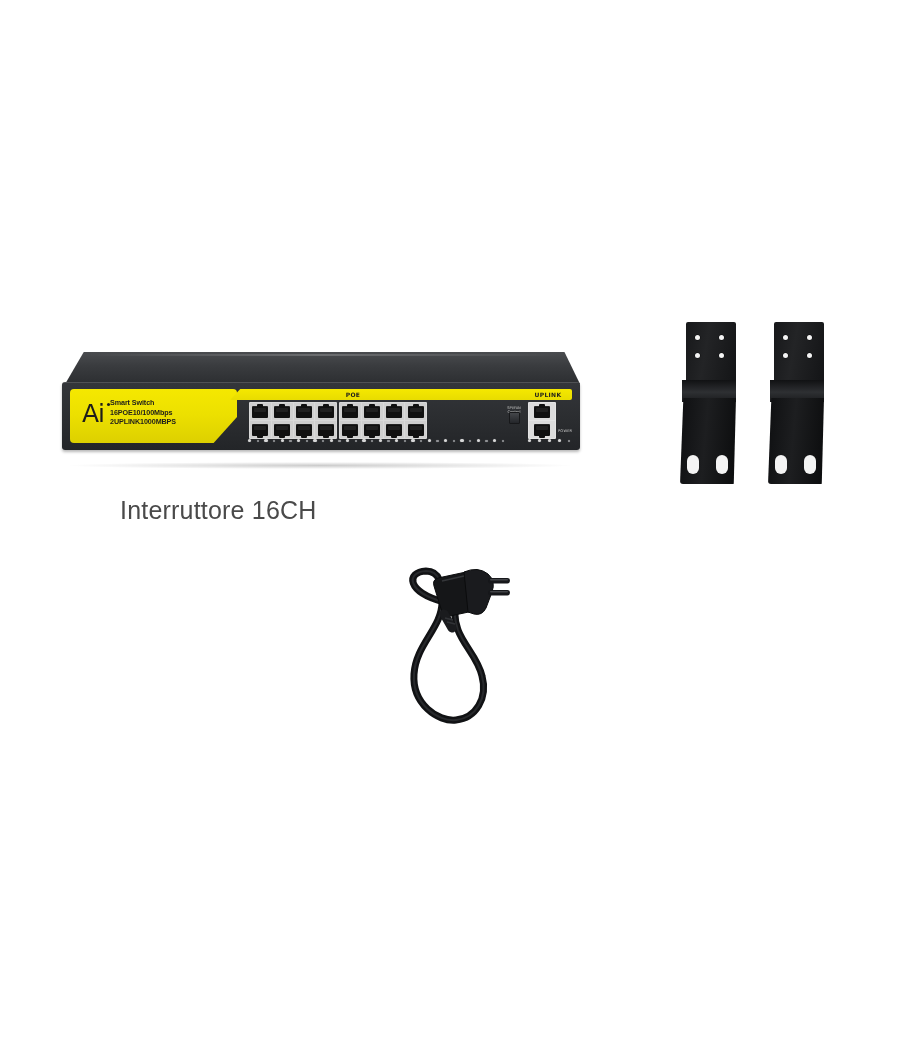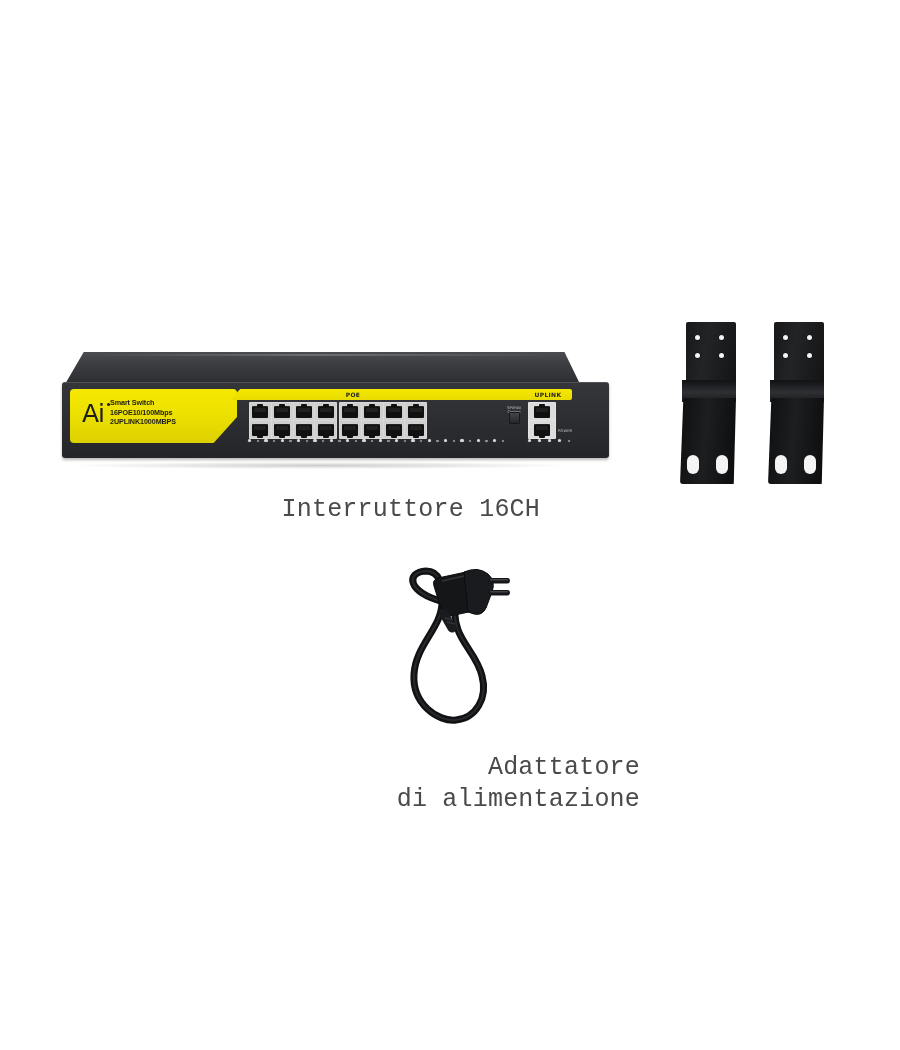--- a/index.html
+++ b/index.html
@@ -17,23 +17,23 @@
   }
 
   .stage {
     position: absolute;
     inset: 0;
   }
 
   
   .caption {
     position: absolute;
-    text-align: right;
+    text-align: left;
     color: #4a4a4a;
-    font-family: Liberation Mono, monospace;
+    font-family: Liberation Sans, sans-serif;
     font-weight: 400;
     letter-spacing: 0.2px;
     line-height: 1.28;
     white-space: pre-line;
   }
   #caption-switch { left: 120px; top: 494px; width: 420px; font-size: 25px; }
   #caption-bracket { left: 640px; top: 495px; width: 220px; font-size: 25px; }
   #caption-adapter { left: 300px; top: 752px; width: 340px; font-size: 25px; }
 
   
@@ -56,26 +56,25 @@
   .sw-top::after {
     content: "";
     position: absolute;
     left: 5%; right: 4%; top: 2px; height: 2px;
     background: linear-gradient(90deg, rgba(255,255,255,0.0), rgba(255,255,255,0.20), rgba(255,255,255,0.0));
   }
   
   .sw-face {
     position: absolute;
     left: 0; top: 30px;
-    width: 518px; height: 76px;
+    width: 518px; height: 68px;
     background: linear-gradient(180deg, #34363a 0%, #2b2d30 55%, #232528 100%);
     border-radius: 3px;
     box-shadow: 0 2px 3px rgba(0,0,0,0.28);
     overflow: hidden;
-    padding-left: 29px;
   }
   .sw-face::before {
     content: "";
     position: absolute; left: 0; right: 0; top: 0; height: 1px;
     background: rgba(255,255,255,0.14);
   }
   
   .sw-plate {
     position: absolute;
     left: 8px; top: 7px;
@@ -501,16 +500,14 @@
       <rect x="96" y="32" width="22" height="5.5" rx="2.7" fill="#16171a"></rect>
       <rect x="98" y="21" width="18" height="1.6" rx="0.8" fill="#56585c" opacity="0.7"></rect>
       <rect x="98" y="33" width="18" height="1.6" rx="0.8" fill="#56585c" opacity="0.7"></rect>
 
       <path d="M52 56 L 60 70" stroke="#1a1b1e" stroke-width="9" stroke-linecap="round"></path>
       <path d="M53 60 L 61 62" stroke="#3c3e42" stroke-width="1.4" opacity="0.7"></path>
       <path d="M55 64 L 63 66" stroke="#3c3e42" stroke-width="1.4" opacity="0.7"></path>
     </svg>
   </div>
 
-  <div class="caption" id="caption-adapter">Adattatore
-di alimentazione</div>
 
 </div>
 
 </body></html>

